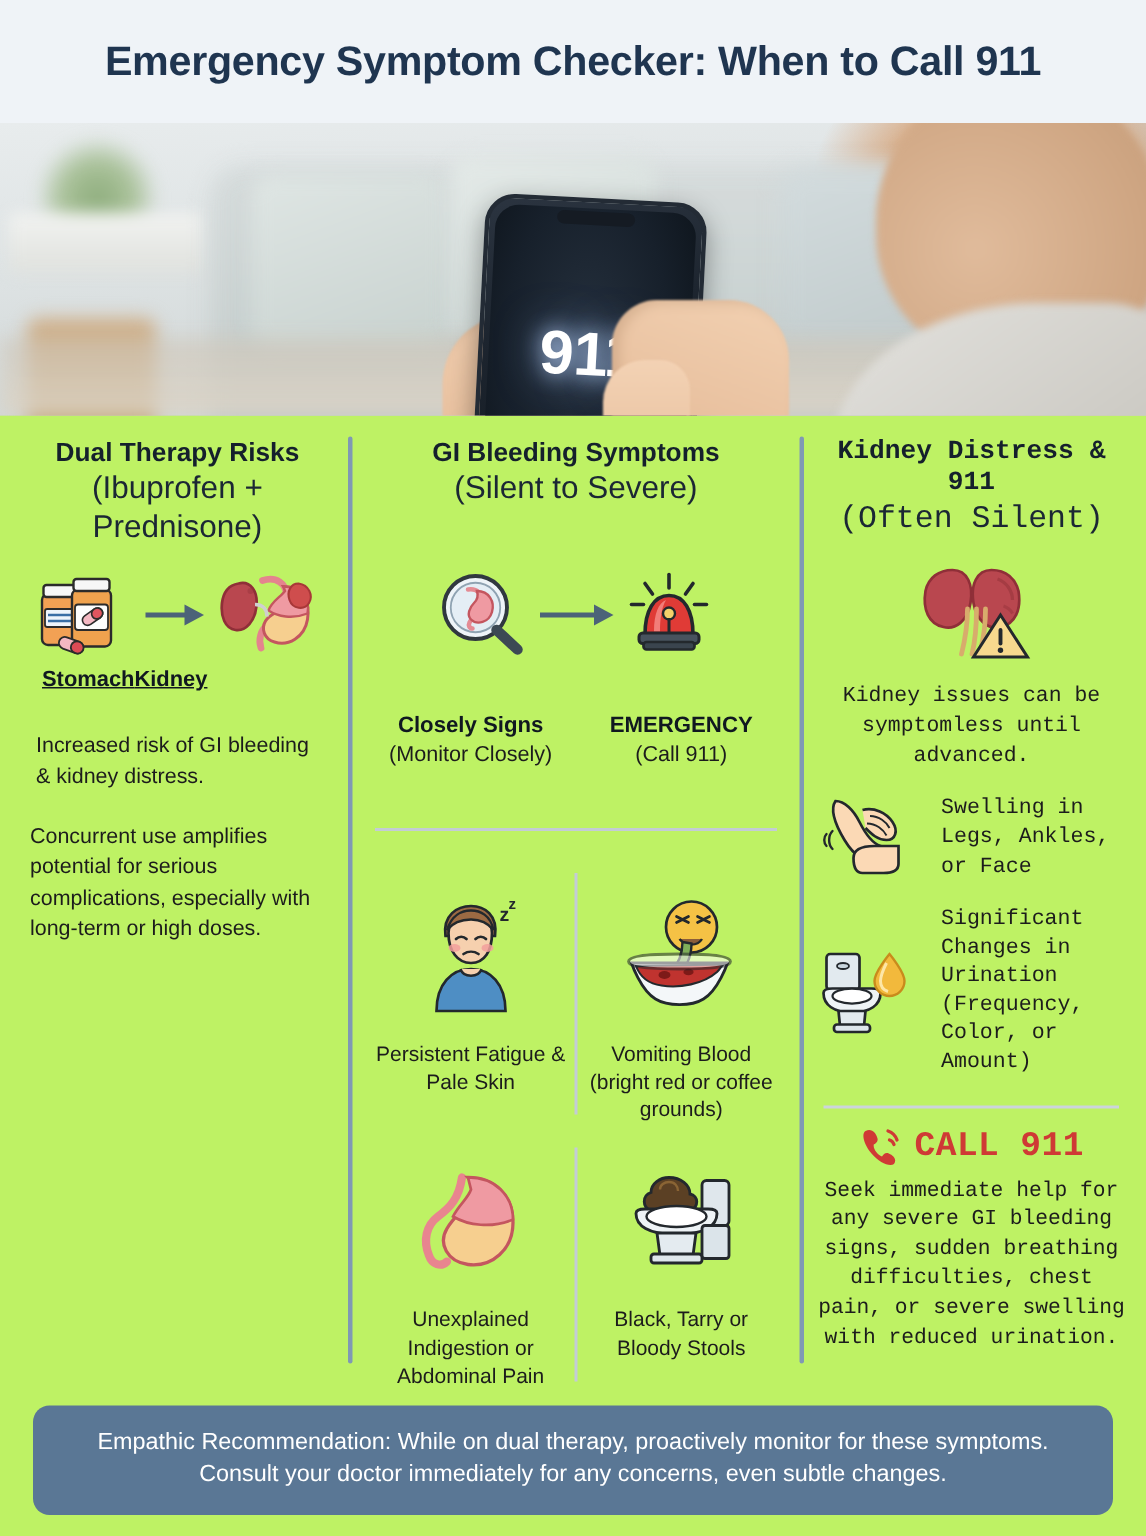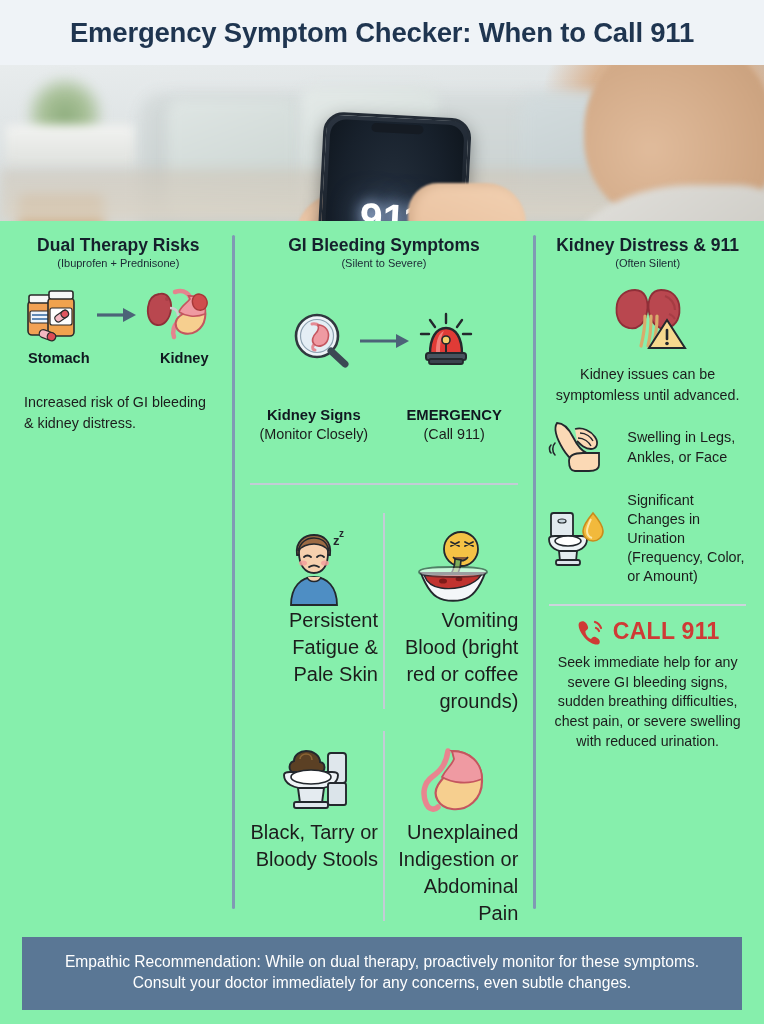--- a/index.html
+++ b/index.html
@@ -9,21 +9,21 @@
     width: 764px;
     height: 1024px;
     background: #eef2f7;
     font-family: "Liberation Sans", sans-serif;
     overflow: hidden;
   }
 
   .poster {
     width: 764px;
     height: 1024px;
-    background: #86efac;
+    background: #bef264;
     display: flex;
     flex-direction: column;
     position: relative;
   }
 
   
   .title-bar {
     height: 112px;
     display: flex;
     align-items: center;
@@ -201,41 +201,41 @@
     position: relative;
   }
   .col {
     position: relative;
     padding: 4px 6px 0 6px;
     display: flex;
     flex-direction: column;
   }
   .col-1 { width: 226px; }
   .col-2 { width: 300px; gap: 28px; }
-  .col-3 { width: 222px; }
+  .col-3 { width: 222px; font-family: Liberation Mono, monospace; }
 
   .vdiv {
     width: 3px;
     background: #8099b4;
     border-radius: 2px;
     margin: 4px 3px 18px 3px;
     flex: 0 0 3px;
   }
 
   .col-head {
     text-align: center;
     color: #15202c;
   }
   .col-head .h1 {
     font-size: 17.5px;
     font-weight: bold;
     line-height: 1.2;
   }
   .col-head .h2 {
-    font-size: 11px;
+    font-size: 21px;
     font-weight: normal;
     line-height: 1.25;
     margin-top: 1px;
     color: #1b2734;
   }
 
   .body-text {
     font-size: 14.3px;
     line-height: 1.42;
     color: #1c1c1c;
@@ -244,26 +244,26 @@
   
   .c1-flow {
     display: flex;
     align-items: center;
     justify-content: center;
     gap: 6px;
     margin-top: 16px;
   }
   .c1-labels {
     display: flex;
-    justify-content: space-between;
     padding: 0 14px;
     margin-top: 6px;
     font-size: 14.6px;
     font-weight: bold;
     color: #101820;
+    text-decoration: underline;
   }
   .c1-para { margin-top: 26px; padding: 0 10px; }
   .c1-para2 { margin-top: 20px; padding: 0 6px; }
 
   
   .c2-top {
     display: flex;
     align-items: center;
     justify-content: center;
     gap: 4px;
@@ -293,25 +293,25 @@
     flex: 1;
   }
   .c2-cell {
     flex: 1;
     display: flex;
     flex-direction: column;
     align-items: center;
     padding: 4px 6px 0 6px;
   }
   .c2-cell .cap {
-    font-size: 20px;
+    font-size: 14px;
     line-height: 1.35;
-    text-align: right;
+    text-align: center;
     color: #1c1c1c;
-    margin-top: 0;
+    margin-top: 17px;
   }
   .c2-vsplit {
     position: absolute;
     left: 50%; top: -12px; bottom: 6px;
     width: 2px; margin-left: -1px;
     background: #c3ccd6;
   }
 
   
   .c3-icon-wrap { display:flex; justify-content:center; margin-top: 16px; }
@@ -346,21 +346,21 @@
     font-size: 14.2px;
     line-height: 1.38;
     text-align: center;
     color: #1c1c1c;
   }
 
   
   .footer-wrap { padding: 10px 22px 14px 22px; }
   .footer {
     background: #5a7795;
-    border-radius: 0;
+    border-radius: 11px;
     padding: 14px 26px 16px 26px;
     color: #ffffff;
     font-size: 15.6px;
     line-height: 1.38;
     text-align: center;
   }
   svg { display: block; }
 </style>
 </head>
 <body>
@@ -443,20 +443,21 @@
           </svg>
         </span>
       </div>
 
       <div class="c1-labels">
         <span>Stomach</span>
         <span>Kidney</span>
       </div>
 
       <div class="body-text c1-para">Increased risk of GI bleeding &amp; kidney distress.</div>
+      <div class="body-text c1-para2">Concurrent use amplifies potential for serious complications, especially with long-term or high doses.</div>
     </div>
 
     <div class="vdiv"></div>
 
     <div class="col col-2">
       <div class="col-head">
         <div class="h1">GI Bleeding Symptoms</div>
         <div class="h2">(Silent to Severe)</div>
       </div>
 
@@ -490,21 +491,21 @@
             <circle cx="32" cy="28" r="4" fill="#f4d06a" stroke="#23282d" stroke-width="1.6"></circle>
             <line x1="32" y1="31" x2="32" y2="41" stroke="#23282d" stroke-width="2"></line>
             <rect x="12" y="41" width="40" height="7" rx="2.5" fill="#48535e" stroke="#23282d" stroke-width="2"></rect>
             <rect x="15" y="47" width="34" height="5" rx="2" fill="#3a444e" stroke="#23282d" stroke-width="1.8"></rect>
           </svg>
         </span>
       </div>
 
       <div class="c2-sublabels">
         <div class="c2-sublabel">
-          <div class="t1">Kidney Signs</div>
+          <div class="t1">Closely Signs</div>
           <div class="t2">(Monitor Closely)</div>
         </div>
         <div class="c2-sublabel">
           <div class="t1">EMERGENCY</div>
           <div class="t2">(Call 911)</div>
         </div>
       </div>
 
       <div class="hdiv"></div>
 
@@ -550,44 +551,44 @@
           </span>
           <div class="cap">Vomiting Blood (bright red or coffee grounds)</div>
         </div>
       </div>
 
       <div class="c2-grid">
         <div class="c2-vsplit"></div>
 
         <div class="c2-cell">
           <span>
+            <svg width="84" height="72" viewBox="0 0 84 72">
+              <path d="M36 4 C34 18 28 24 20 30 C12 36 10 46 14 56 C16 62 22 64 26 60" fill="none" stroke="#e8858f" stroke-width="5.5" stroke-linecap="round"></path>
+              <path d="M40 4 C58 4 70 16 70 34 C70 52 56 64 40 62 C26 60 20 48 26 38 C32 28 40 24 42 16 C43 10 42 6 40 4 Z" fill="#f6cf8f" stroke="#c4565f" stroke-width="2.2"></path>
+              <path d="M40 4 C58 4 70 16 70 32 C56 38 40 36 30 30 C34 22 40 18 42 12 Z" fill="#ef9aa2" stroke="#c4565f" stroke-width="1.8"></path>
+            </svg>
+          </span>
+          <div class="cap">Unexplained Indigestion or Abdominal Pain</div>
+        </div>
+
+        <div class="c2-cell">
+          <span>
             <svg width="76" height="72" viewBox="0 0 76 72">
               <rect x="52" y="6" width="18" height="30" rx="3" fill="#dfe7ec" stroke="#23282d" stroke-width="1.9"></rect>
               <path d="M18 14 C18 8 24 4 30 4 C38 4 44 9 44 15 C50 16 50 24 44 26 L18 26 C12 24 12 16 18 14 Z" fill="#5b4024" stroke="#23282d" stroke-width="1.9"></path>
               <path d="M24 12 C24 9 27 7 30 7 C34 7 36 10 36 13" fill="none" stroke="#8a6434" stroke-width="1.6"></path>
               <path d="M8 28 C8 26 10 25 14 25 L56 25 C60 25 62 26 62 28 C62 36 54 42 35 42 C16 42 8 36 8 28 Z" fill="#eef3f6" stroke="#23282d" stroke-width="1.9"></path>
               <ellipse cx="35" cy="30" rx="20" ry="7" fill="#ffffff" stroke="#23282d" stroke-width="1.6"></ellipse>
               <path d="M22 41 L24 56 L46 56 L48 41 Z" fill="#e4ebf0" stroke="#23282d" stroke-width="1.9"></path>
               <rect x="18" y="55" width="34" height="6" rx="2" fill="#dfe7ec" stroke="#23282d" stroke-width="1.9"></rect>
               <rect x="52" y="36" width="18" height="22" rx="2" fill="#dbe4ea" stroke="#23282d" stroke-width="1.9"></rect>
             </svg>
           </span>
           <div class="cap">Black, Tarry or Bloody Stools</div>
         </div>
-
-        <div class="c2-cell">
-          <span>
-            <svg width="84" height="72" viewBox="0 0 84 72">
-              <path d="M36 4 C34 18 28 24 20 30 C12 36 10 46 14 56 C16 62 22 64 26 60" fill="none" stroke="#e8858f" stroke-width="5.5" stroke-linecap="round"></path>
-              <path d="M40 4 C58 4 70 16 70 34 C70 52 56 64 40 62 C26 60 20 48 26 38 C32 28 40 24 42 16 C43 10 42 6 40 4 Z" fill="#f6cf8f" stroke="#c4565f" stroke-width="2.2"></path>
-              <path d="M40 4 C58 4 70 16 70 32 C56 38 40 36 30 30 C34 22 40 18 42 12 Z" fill="#ef9aa2" stroke="#c4565f" stroke-width="1.8"></path>
-            </svg>
-          </span>
-          <div class="cap">Unexplained Indigestion or Abdominal Pain</div>
-        </div>
       </div>
     </div>
 
     <div class="vdiv"></div>
 
     <div class="col col-3">
       <div class="col-head">
         <div class="h1">Kidney Distress &amp; 911</div>
         <div class="h2">(Often Silent)</div>
       </div>

